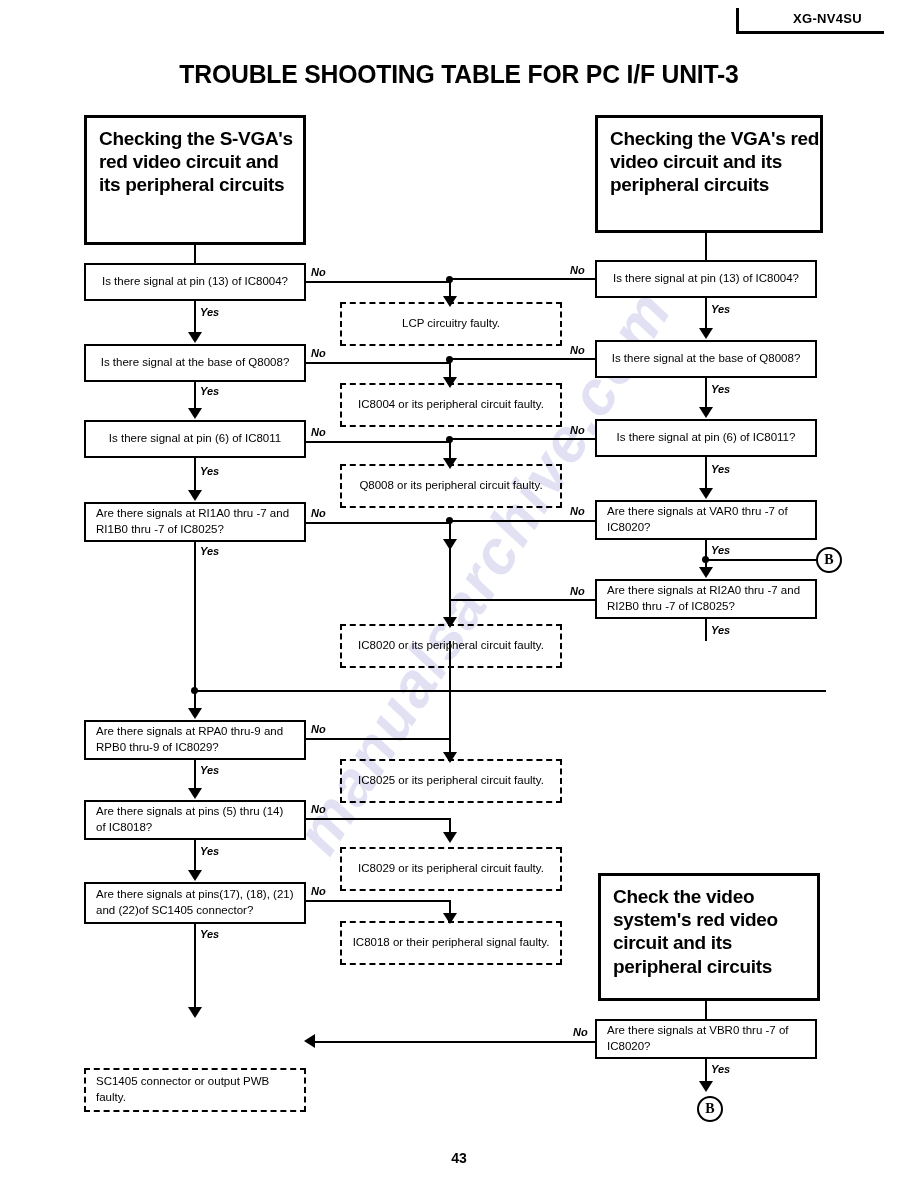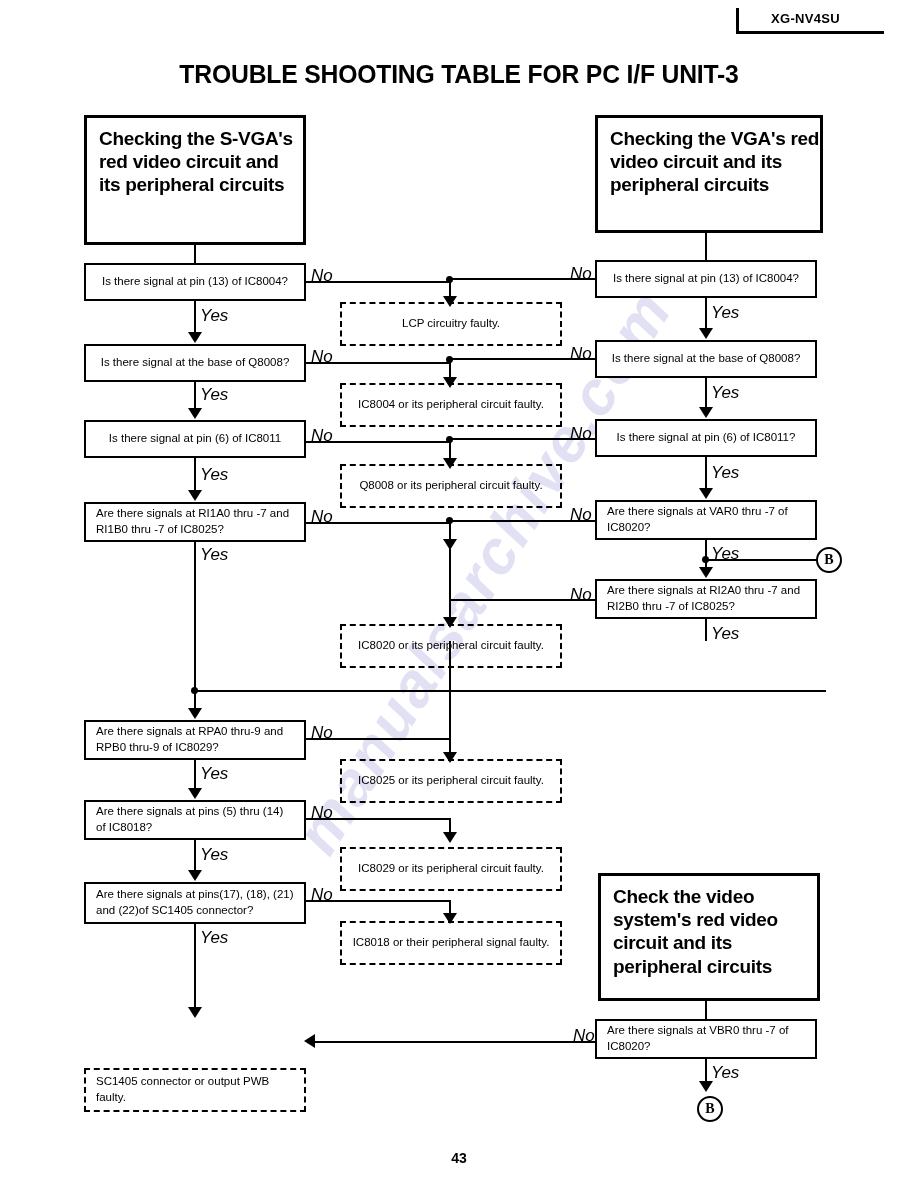--- a/index.html
+++ b/index.html
@@ -27,21 +27,21 @@
     width: 148px;
     height: 26px;
     border-left: 3px solid #000;
     border-bottom: 3px solid #000;
     box-sizing: border-box;
   }
   .model-tag span {
     position: absolute;
     left: 0; right: 0;
     top: 3px;
-    text-align: left;
+    text-align: center;
     font-size: 13px;
     font-weight: bold;
     letter-spacing: 0.3px;
     margin-left: 32px;
   }
 
   .page-title {
     position: absolute;
     left: 0;
     top: 60px;
@@ -156,22 +156,22 @@
   .dot {
     position: absolute;
     width: 7px; height: 7px;
     background: #000;
     border-radius: 50%;
     z-index: 4;
   }
 
   .lbl {
     position: absolute;
-    font-size: 17px;
-    font-weight: normal;
+    font-size: 11px;
+    font-weight: bold;
     font-style: italic;
     z-index: 4;
     background: transparent;
     white-space: nowrap;
   }
 
   .conn-circle {
     position: absolute;
     width: 26px; height: 26px;
     border: 2.5px solid #000;

